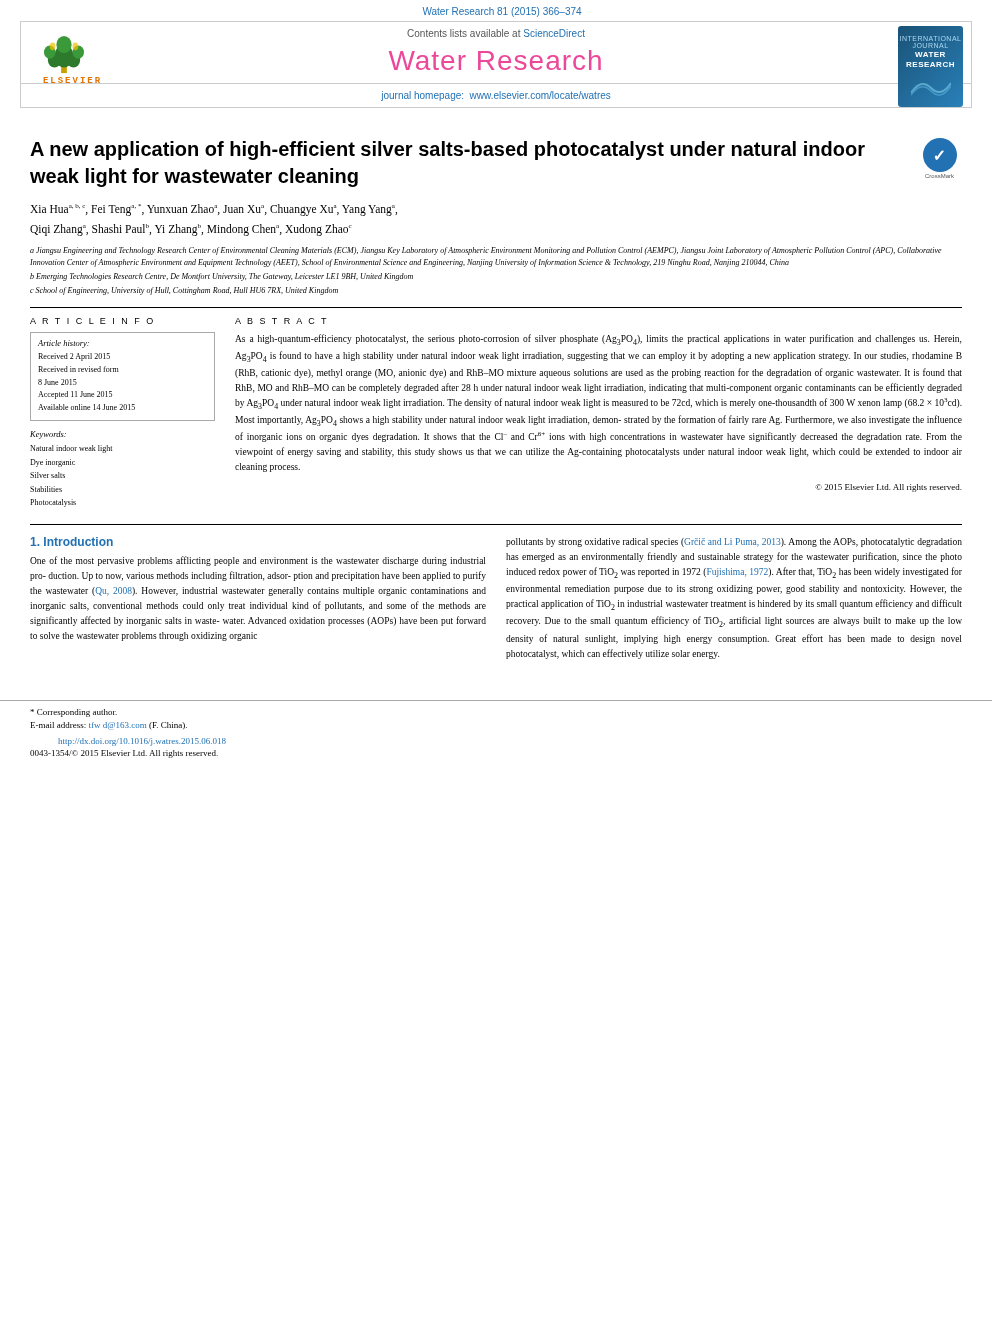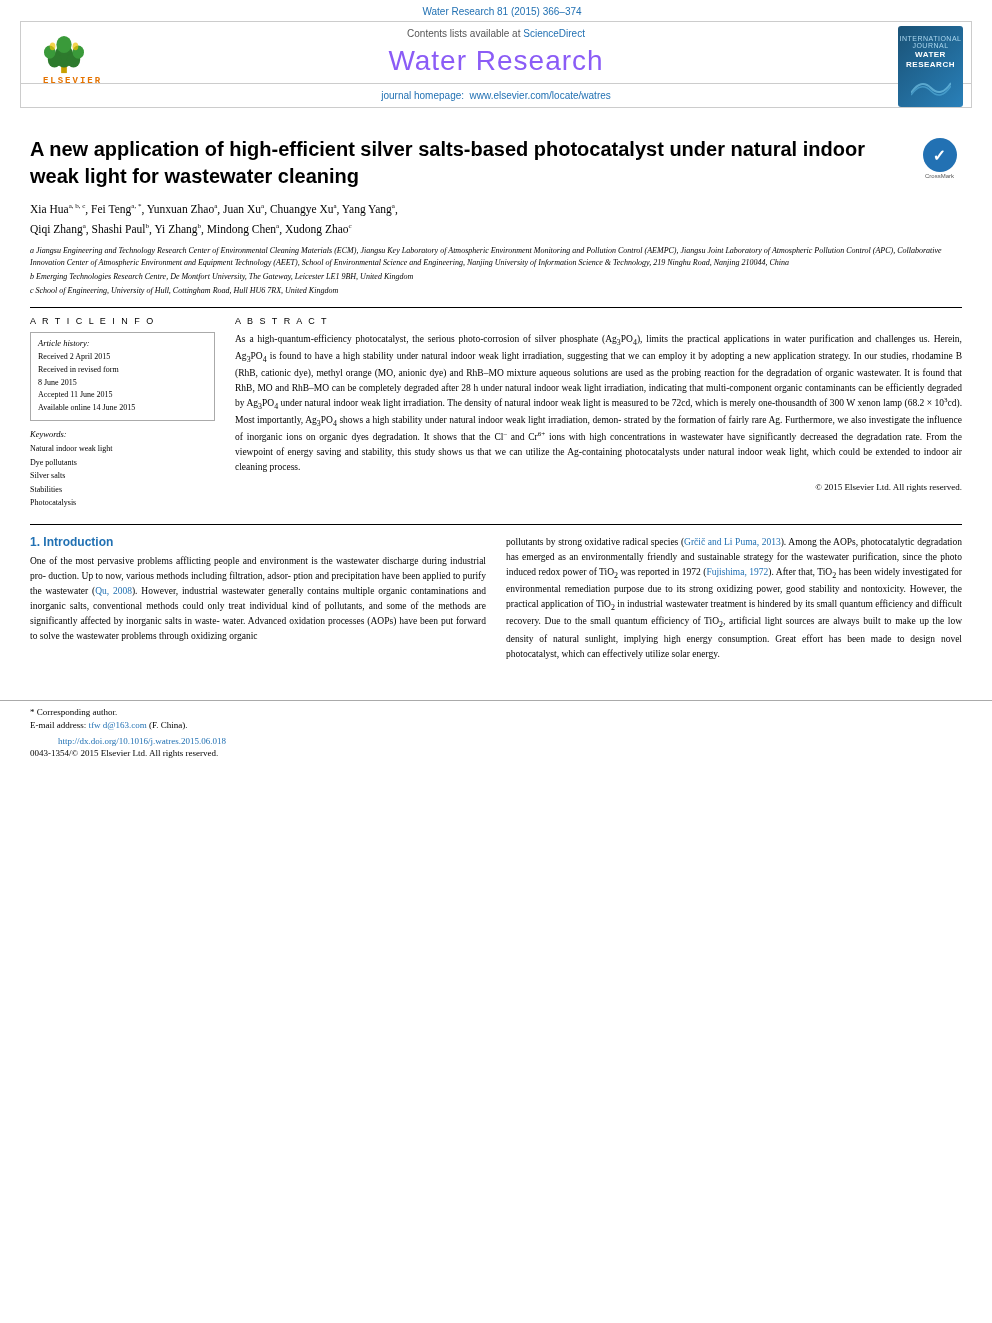--- a/index.html
+++ b/index.html
@@ -37,21 +37,21 @@
       font-size: 10px;
       color: #555;
       padding: 6px 0 2px 0;
       font-family: Arial, sans-serif;
     }
 
     .journal-title {
       font-size: 28px;
       font-family: Arial, sans-serif;
       font-weight: normal;
-      color: #8b5cf6;
+      color: #ec4899;
       padding: 4px 0 4px 0;
       letter-spacing: 1px;
       text-align: center;
     }
 
     .header-divider {
       width: 100%;
       border-top: 1px solid #ccc;
       margin: 2px 0;
     }
@@ -433,21 +433,21 @@
         <div class="history-title italic">Article history:</div>
         <div class="history-item">Received 2 April 2015</div>
         <div class="history-item">Received in revised form</div>
         <div class="history-item">8 June 2015</div>
         <div class="history-item">Accepted 11 June 2015</div>
         <div class="history-item">Available online 14 June 2015</div>
       </div>
 
       <div class="keywords-title italic">Keywords:</div>
       <div class="keyword-item">Natural indoor weak light</div>
-      <div class="keyword-item">Dye pollutants</div>
+      <div class="keyword-item">Dye inorganic</div>
       <div class="keyword-item">Silver salts</div>
       <div class="keyword-item">Stabilities</div>
       <div class="keyword-item">Photocatalysis</div>
     </div>
 
     <div class="col-right">
       <div class="abstract-title">A B S T R A C T</div>
       <div class="abstract-text">
         As a high-quantum-efficiency photocatalyst, the serious photo-corrosion of silver phosphate (Ag<sub>3</sub>PO<sub>4</sub>),
         limits the practical applications in water purification and challenges us. Herein, Ag<sub>3</sub>PO<sub>4</sub> is found to have a

